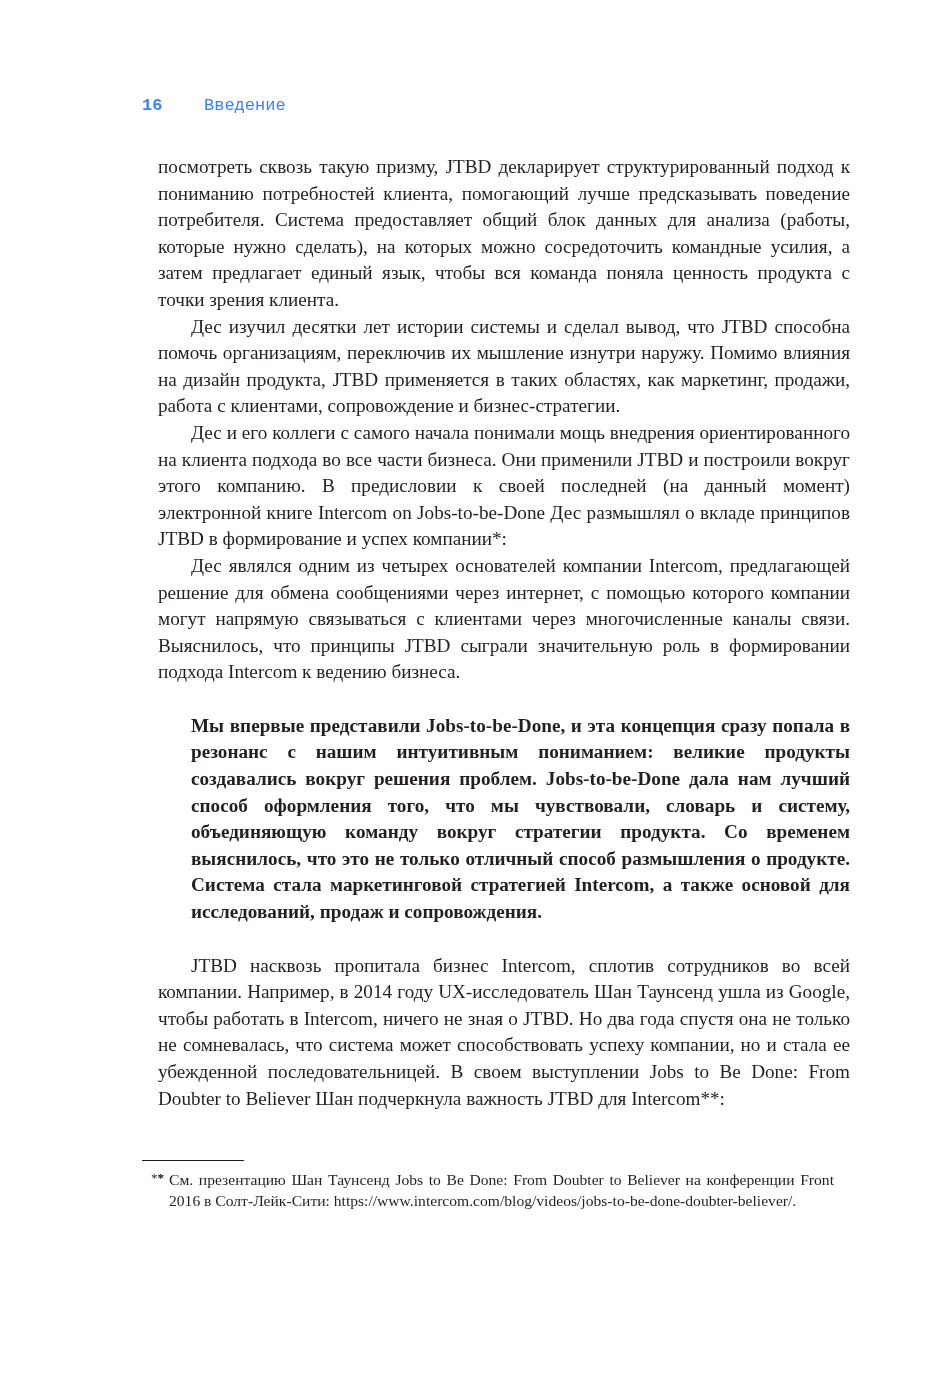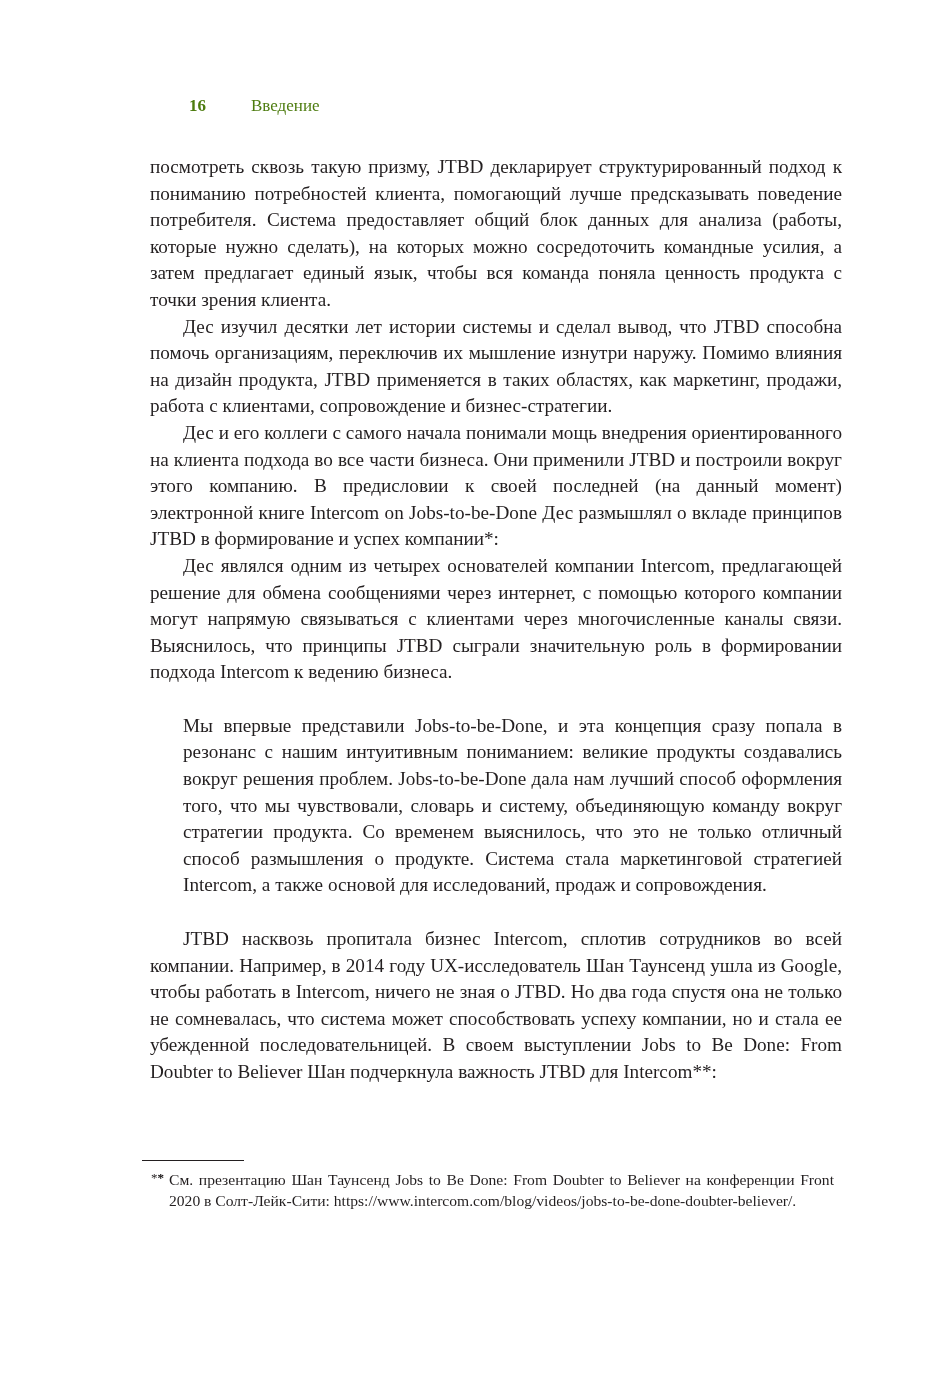--- a/index.html
+++ b/index.html
@@ -1,24 +1,24 @@
 <!DOCTYPE html>
 <html><head>
 <meta charset="utf-8">
 <style>
   html, body { margin: 0; padding: 0; background: #ffffff; }
   body { width: 946px; height: 1388px; position: relative; overflow: hidden; color: #231f20; }
   .page { position: absolute; left: 142px; top: 0; width: 692px; }
-  .running-head { position: absolute; top: 94px; left: 0; font-family: Liberation Serif, serif; font-size: 17px; line-height: 24px; color: #4d7c0f; white-space: nowrap; margin-left: 47px; }
+  .running-head { position: absolute; top: 94px; left: 0; font-family: Liberation Mono, monospace; font-size: 17px; line-height: 24px; color: #3b82f6; white-space: nowrap; }
   .running-head .num { font-weight: bold; display: inline-block; width: 62px; }
   .running-head .title { font-weight: normal; }
-  .body-text { position: absolute; top: 154px; left: 8px; width: 692px; font-family: "Liberation Serif", "DejaVu Serif", serif; font-size: 19.2px; line-height: 26.6px; text-align: justify; }
+  .body-text { position: absolute; top: 154px; left: 16px; width: 692px; font-family: "Liberation Serif", "DejaVu Serif", serif; font-size: 19.2px; line-height: 26.6px; text-align: justify; }
   .body-text p { margin: 0; text-indent: 0; }
   .body-text p.indent { text-indent: 33px; }
-  .quote { margin: 27px 0 27px 33px !important; width: 659px; }
+  .quote { margin: 27px 0 27px 33px !important; width: 659px; font-weight: bold; }
   .footnote-rule { position: absolute; left: 0; top: 1160px; width: 102px; height: 1px; background: #231f20; }
   .footnotes { position: absolute; left: 0; top: 1170px; width: 692px; font-family: "Liberation Serif", "DejaVu Serif", serif; font-size: 15.6px; line-height: 20.5px; text-align: justify; }
   .fn { position: relative; padding-left: 27px; margin: 0; }
   .fn .mark { position: absolute; left: 0; width: 22px; text-align: right; font-size: 13px; top: -2px; }
 </style>
 </head>
 <body>
 
 <div class="page">
   <div class="running-head">
@@ -34,16 +34,16 @@
     <p class="indent">JTBD насквозь пропитала бизнес Intercom, сплотив сотрудников во всей компании. Например, в 2014 году UX-исследователь Шан Таунсенд ушла из Google, чтобы работать в Intercom, ничего не зная о JTBD. Но два года спустя она не только не сомневалась, что система может способствовать успеху компании, но и стала ее убежденной последовательницей. В своем выступлении Jobs to Be Done: From Doubter to Believer Шан подчеркнула важность JTBD для Intercom**:</p>
   </div>
 
   <div class="footnote-rule"></div>
 
   <div class="footnotes">
     <p class="fn">
       <span class="mark">*</span>
     </p>
     <p class="fn">
-      <span class="mark">**</span><span>См. презентацию Шан Таунсенд Jobs to Be Done: From Doubter to Believer на конференции Front 2020 в Солт-Лейк-Сити: https://www.intercom.com/blog/videos/jobs-to-be-done-doubter-believer/.</span>
+      <span class="mark">**</span><span>См. презентацию Шан Таунсенд Jobs to Be Done: From Doubter to Believer на конференции Front 2016 в Солт-Лейк-Сити: https://www.intercom.com/blog/videos/jobs-to-be-done-doubter-believer/.</span>
     </p>
   </div>
 </div>
 
 </body></html>

